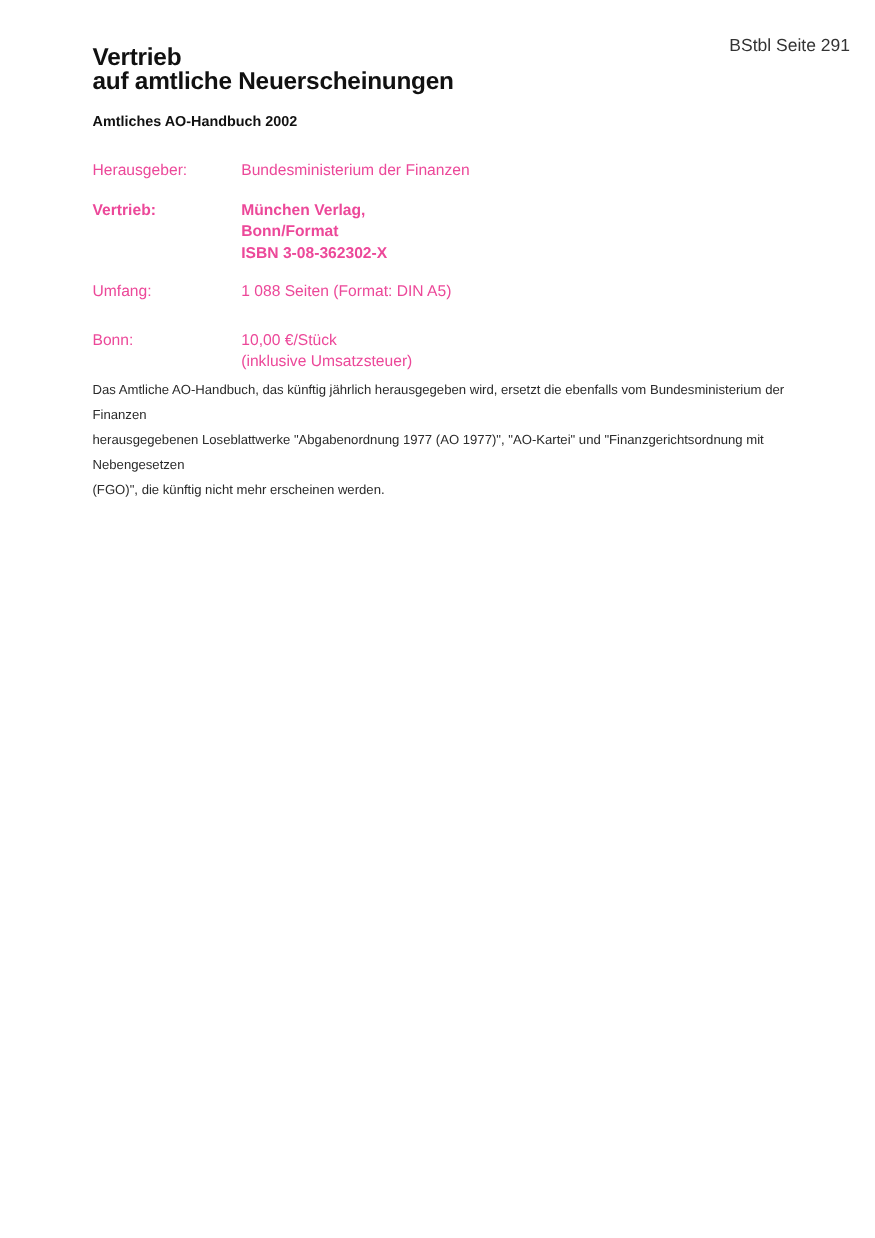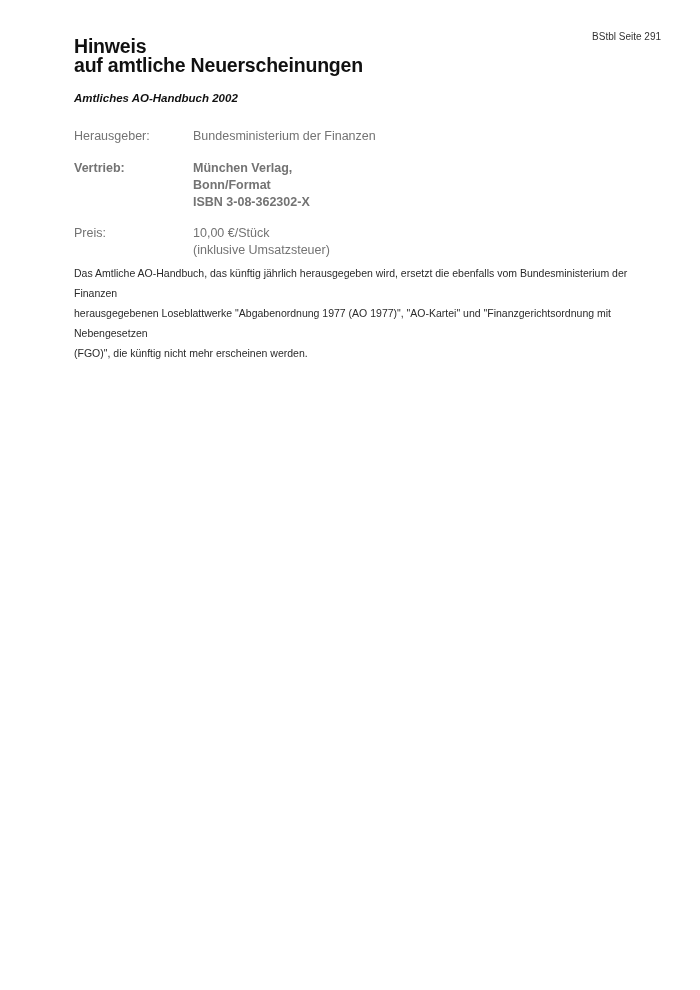--- a/index.html
+++ b/index.html
@@ -13,22 +13,22 @@
     height: 990px;
     margin: 0 auto;
     background: #ffffff;
     font-family: "Liberation Sans", "DejaVu Sans", sans-serif;
     color: #222222;
     overflow: hidden;
   }
   .page-ref {
     position: absolute;
     top: 31px;
-    right: 39px;
-    font-size: 10px;
+    right: 20px;
+    font-size: 14px;
     line-height: 11px;
     color: #333333;
     padding-left: 16px;
   }
   .content {
     position: absolute;
     left: 74px;
     top: 37px;
     width: 560px;
   }
@@ -40,27 +40,26 @@
     letter-spacing: -0.2px;
     color: #111111;
   }
   .title-line { display: block; }
   .subtitle {
     margin-top: 18px;
     font-size: 11.5px;
     line-height: 13px;
     font-weight: bold;
     color: #111111;
-    font-style: italic;
   }
   .details {
     margin-top: 23px;
     font-size: 12.5px;
     line-height: 17px;
-    color: #737373;
+    color: #ec4899;
   }
   .row { display: flex; }
   .row-label {
     flex: 0 0 119px;
     width: 119px;
   }
   .row-value { flex: 1; }
   .block { margin-bottom: 17px; }
   .block:last-child { margin-bottom: 0; }
   .row-herausgeber { margin-bottom: 15px; }
@@ -77,21 +76,21 @@
 </head>
 <body>
 
 <div class="page">
 
   <div class="page-ref">BStbl Seite 291</div>
 
   <div class="content">
 
     <h1 class="title">
-      <span class="title-line">Hinweis</span>
+      <span class="title-line">Vertrieb</span>
       <span class="title-line">auf amtliche Neuerscheinungen</span>
     </h1>
 
     <div class="subtitle">Amtliches AO-Handbuch 2002</div>
 
     <div class="details">
 
       <div class="row row-herausgeber">
         <div class="row-label">Herausgeber:</div>
         <div class="row-value">
@@ -105,23 +104,31 @@
         <div class="row-label">Vertrieb:</div>
         <div class="row-value">
           <div class="block">
             <div class="line">München Verlag,</div>
             <div class="line">Bonn/Format</div>
             <div class="line">ISBN 3-08-362302-X</div>
           </div>
         </div>
       </div>
 
+      <div class="row row-umfang">
+        <div class="row-label">Umfang:</div>
+        <div class="row-value">
+          <div class="block">
+            <div class="line">1 088 Seiten (Format: DIN A5)</div>
+          </div>
+        </div>
+      </div>
 
       <div class="row row-preis">
-        <div class="row-label">Preis:</div>
+        <div class="row-label">Bonn:</div>
         <div class="row-value">
           <div class="block">
             <div class="line">10,00 €/Stück</div>
             <div class="line">(inklusive Umsatzsteuer)</div>
           </div>
         </div>
       </div>
 
     </div>
 

